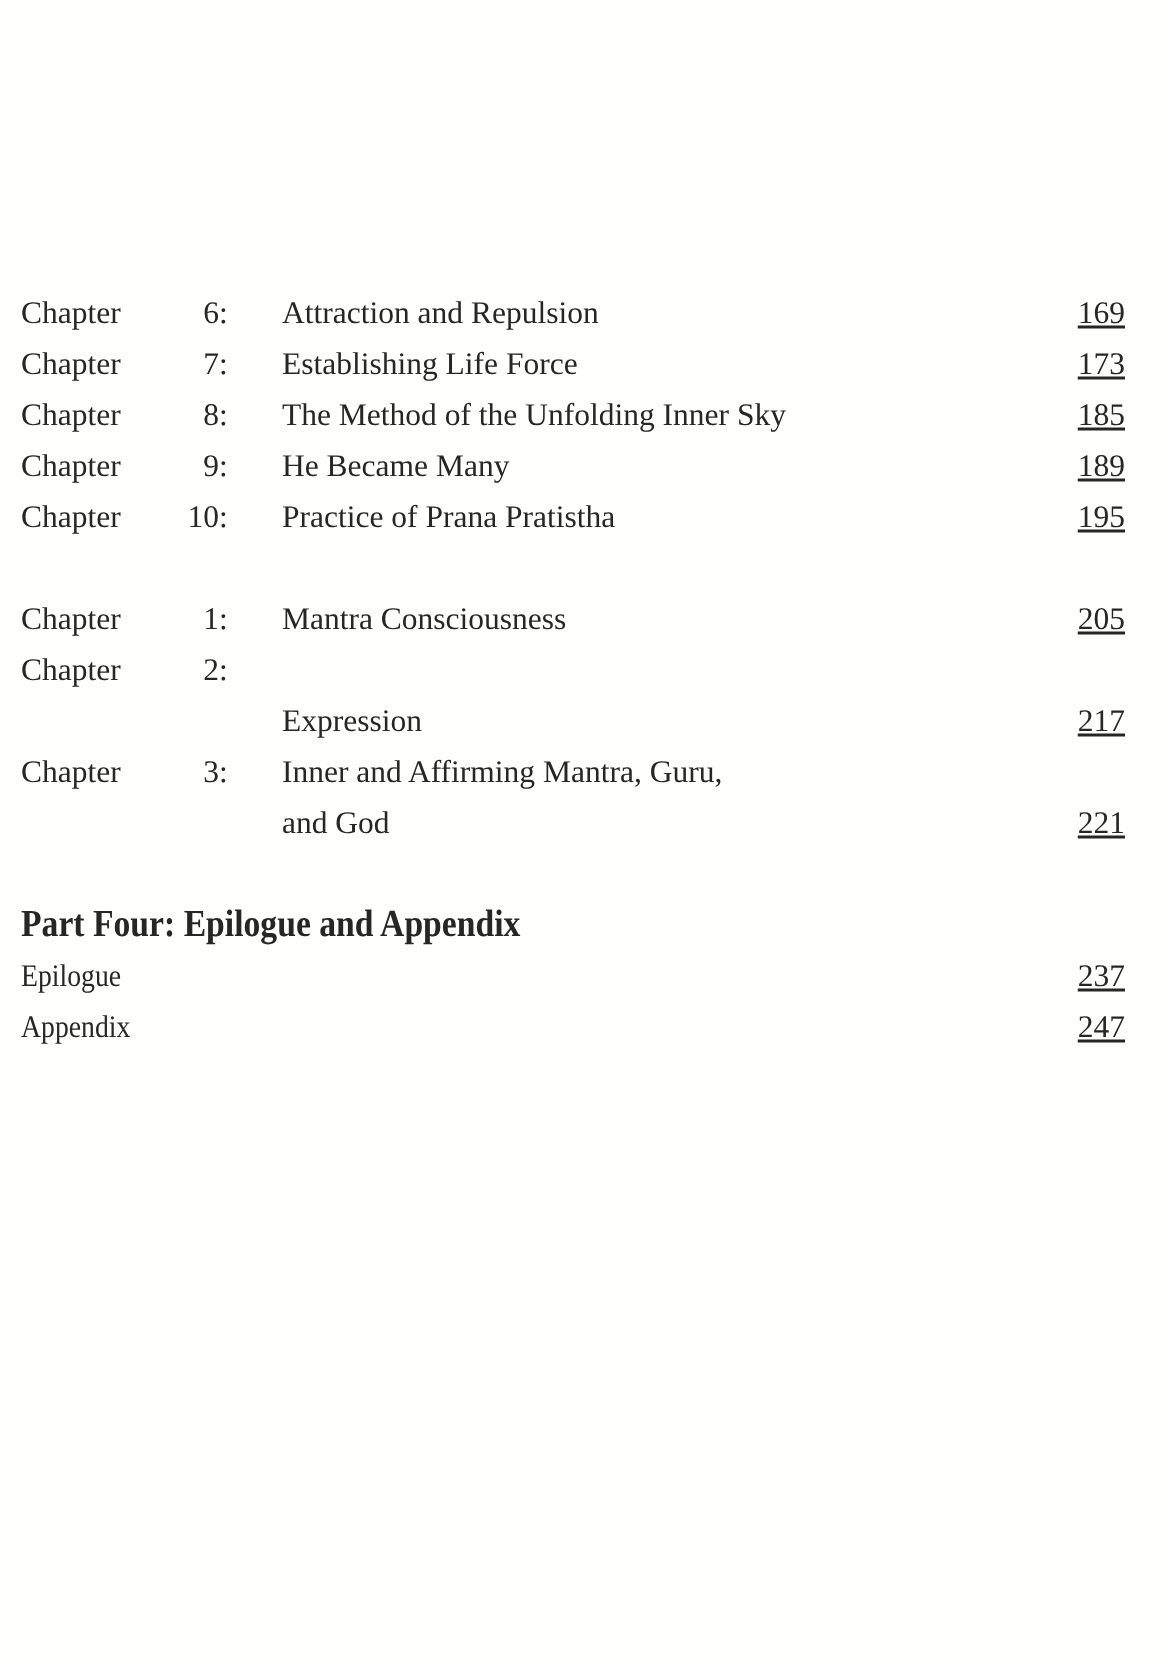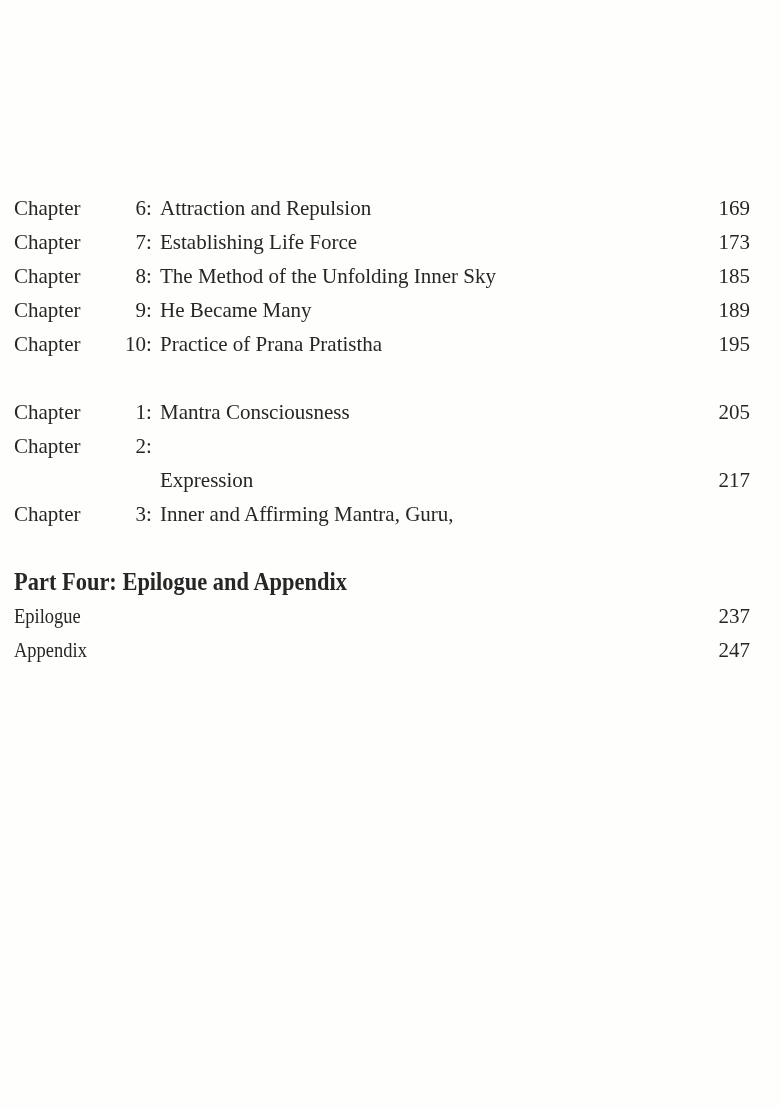--- a/index.html
+++ b/index.html
@@ -38,28 +38,30 @@
       flex: 0 0 40px;
       text-align: right;
       padding-right: 0;
     }
     .ch-colon {
       width: 14px;
       flex: 0 0 14px;
     }
     .title {
       flex: 1 1 auto;
+      margin-left: 28px;
     }
     .title.indent {
       padding-left: 146px;
     }
     .page {
       flex: 0 0 auto;
       text-align: right;
       width: 60px;
+      text-decoration: underline;
     }
     .part-heading {
       font-weight: bold;
       font-size: 25.5px;
       line-height: 34px;
       height: 34px;
       white-space: nowrap;
     }
     .part-heading.condensed {
       transform: scaleX(0.88);
@@ -144,20 +146,24 @@
       </div>
     </div>
 
     <div>
       <div class="row">
         <span class="ch-label">Chapter</span>
         <span class="ch-num">3</span>
           <span class="ch-colon">:</span>
         <span class="title">Inner and Affirming Mantra, Guru,</span>
       </div>
+      <div class="row">
+        <span class="title indent">and God</span>
+        <span class="page">221</span>
+      </div>
     </div>
   </div>
 
   <div class="gap"></div>
 
   <div>
     <div class="part-heading condensed">Part Four: Epilogue and Appendix</div>
 
     <div class="row">
       <span class="plain-title"><span class="condensed-text">Epilogue</span></span>

